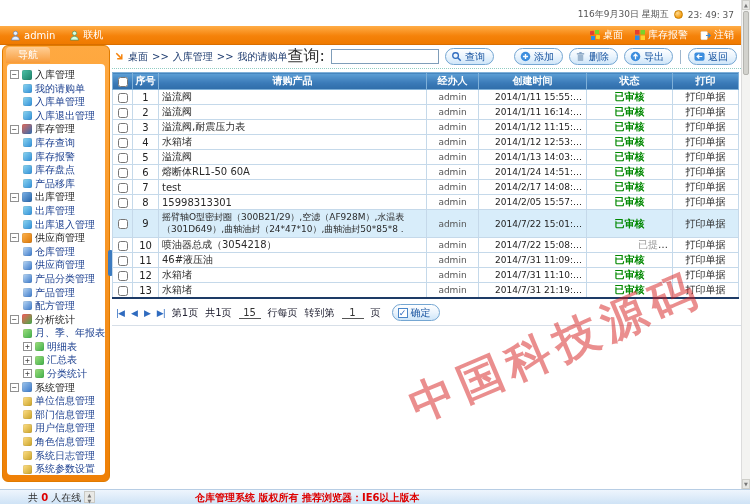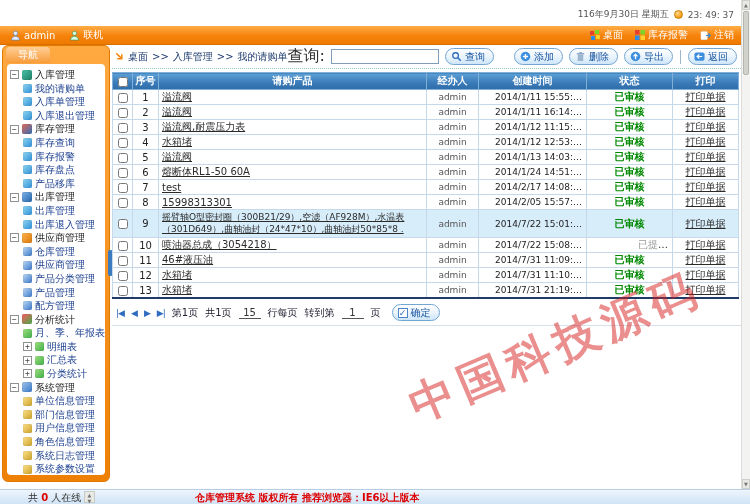--- a/index.html
+++ b/index.html
@@ -56,21 +56,21 @@
     border:1px solid #5c8db8; border-bottom:2px solid #1d3b66; }
   .grid th { background:linear-gradient(#5da0d6,#3a7ab8 60%,#2f6da9); color:#fff; font-size:10px;
     font-weight:bold; height:17px; border:1px solid #7fb0d8; padding:0 2px; overflow:hidden; white-space:nowrap; }
   .grid td { font-size:10px; color:#333; border:1px solid #c5d9ea; height:15px; padding:0 3px;
     overflow:hidden; white-space:nowrap; text-overflow:ellipsis; }
   .grid tr.hl td { background:#d8edfa; }
   td.c { text-align:center; }
   td.col-no { text-align:center; color:#222; }
   td.col-handler { text-align:center; color:#555; font-size:9px; }
   td.col-time { text-align:center; color:#222; font-size:9px;padding-left:16px; }
-  a.cell-link { color:#2b2b2b; text-decoration:underline; cursor:pointer; }
+  a.cell-link { color:#2b2b2b; cursor:pointer; }
   .st-approved { color:#008800; font-weight:bold; }
   .st-pending { color:#999;padding-left:48px; }
   td.wrap { white-space:normal; line-height:1.3; font-size:9px; padding:2px 3px; }
   input[type=checkbox] { width:10px; height:10px; margin:0; vertical-align:middle; }
 
   
   .pagination { display:flex; align-items:center; gap:7px; font-size:10px; color:#223;
     padding:5px 2px 4px 4px; border-bottom:1px solid #d7dfe8; }
   .vcr { color:#2f6bbf; font-size:9px; cursor:pointer; letter-spacing:-1px; }
   .pg-num { border-bottom:1px solid #555; min-width:22px; text-align:center; color:#333; }

